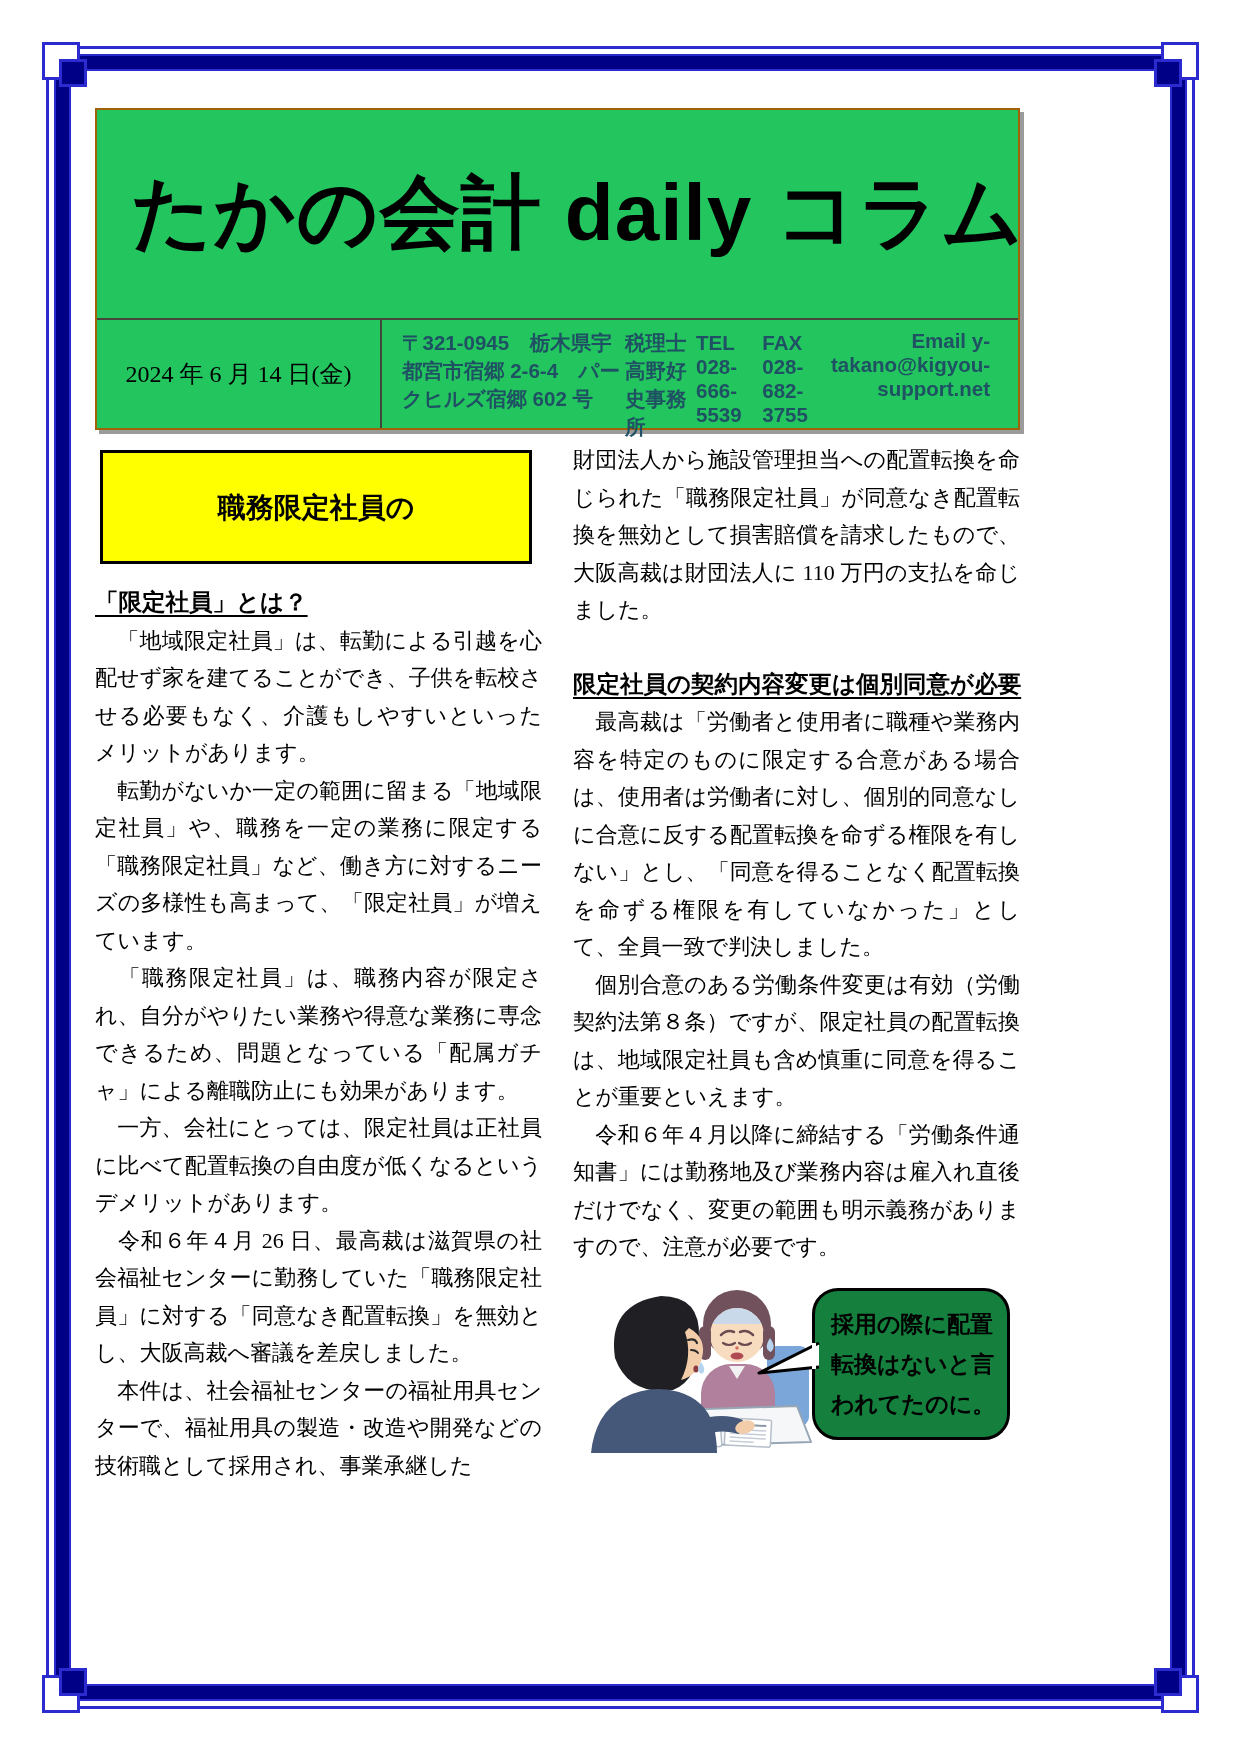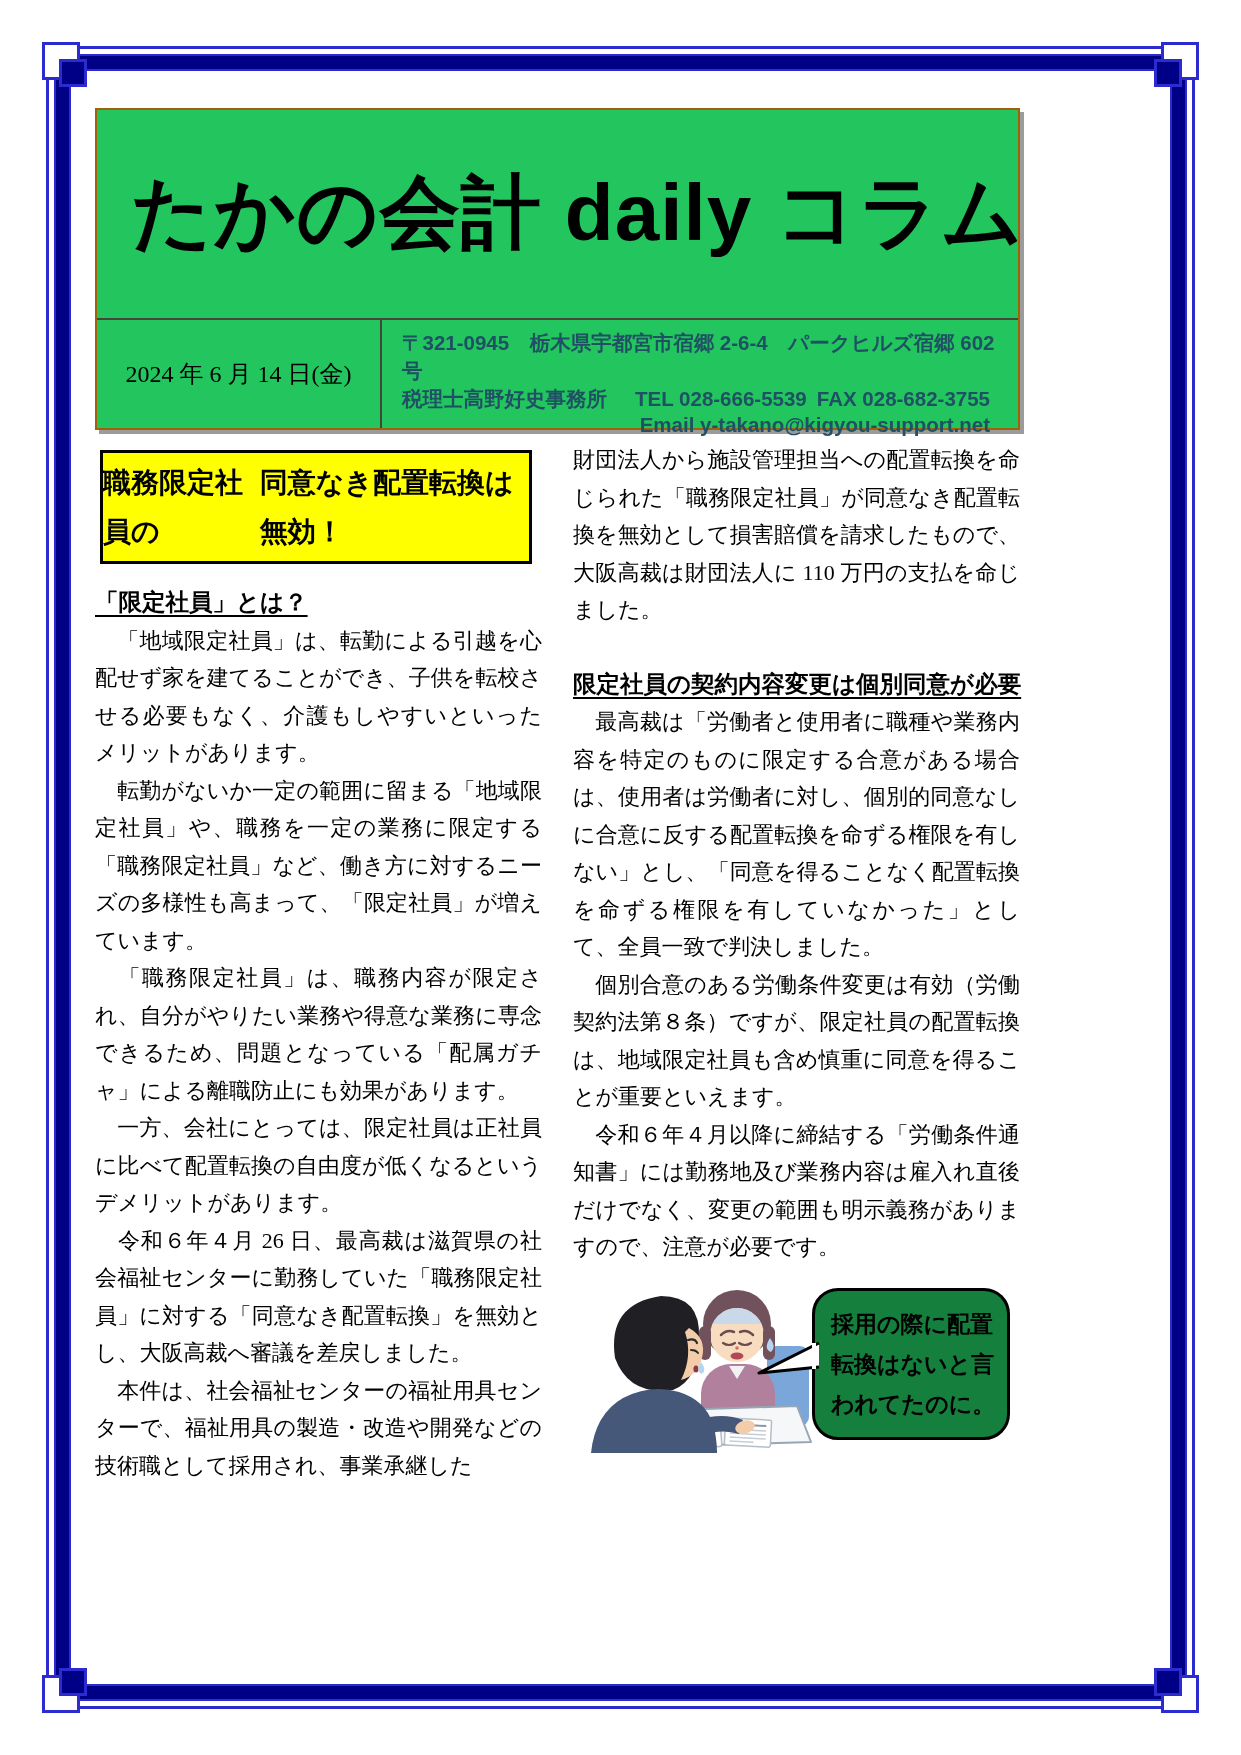--- a/index.html
+++ b/index.html
@@ -49,21 +49,21 @@
   .date-row{display:flex;height:108px;box-sizing:border-box;}
   .date-cell{
     width:285px;border-right:2px solid #45453a;box-sizing:border-box;
     display:flex;align-items:center;justify-content:center;
     font-family:"Liberation Serif","DejaVu Serif",serif;
     font-size:24px;color:#000;
   }
   .addr-cell{
     flex:1;padding:9px 16px 8px 20px;box-sizing:border-box;
     color:#1f5063;font-weight:bold;font-size:20.5px;
-    display:flex;flex-direction:column;justify-content:space-between;
+    display:flex;flex-direction:row;justify-content:space-between;
   }
   .addr-line2{display:flex;align-items:baseline;}
   .telfax{margin-left:auto;display:flex;gap:10px;padding-right:12px;}
   .addr-line3{text-align:right;padding-right:12px;}
 
   
   .highlight-box{
     position:absolute;left:100px;top:450px;width:432px;height:114px;
     background:#ffff00;border:3px solid #000;box-sizing:border-box;
     display:flex;flex-direction:row;align-items:center;justify-content:center;
@@ -131,21 +131,20 @@
           <span>FAX 028-682-3755</span>
         </span>
       </div>
       <div class="addr-line3">Email y-takano@kigyou-support.net</div>
     </div>
   </div>
 </div>
 
 <div class="highlight-box">
   <div>職務限定社員の</div>
-  <div>同意なき配置転換は無効！</div>
 </div>
 
 <div class="col col-left">
   <div class="col-h">「限定社員」とは？</div>
   <p class="body-p">　「地域限定社員」は、転勤による引越を心配せず家を建てることができ、子供を転校させる必要もなく、介護もしやすいといったメリットがあります。</p>
   <p class="body-p">　転勤がないか一定の範囲に留まる「地域限定社員」や、職務を一定の業務に限定する「職務限定社員」など、働き方に対するニーズの多様性も高まって、「限定社員」が増えています。</p>
   <p class="body-p">　「職務限定社員」は、職務内容が限定され、自分がやりたい業務や得意な業務に専念できるため、問題となっている「配属ガチャ」による離職防止にも効果があります。</p>
   <p class="body-p">　一方、会社にとっては、限定社員は正社員に比べて配置転換の自由度が低くなるというデメリットがあります。</p>
   <p class="body-p">　令和６年４月 26 日、最高裁は滋賀県の社会福祉センターに勤務していた「職務限定社員」に対する「同意なき配置転換」を無効とし、大阪高裁へ審議を差戻しました。</p>
   <p class="body-p">　本件は、社会福祉センターの福祉用具センターで、福祉用具の製造・改造や開発などの技術職として採用され、事業承継した</p>

